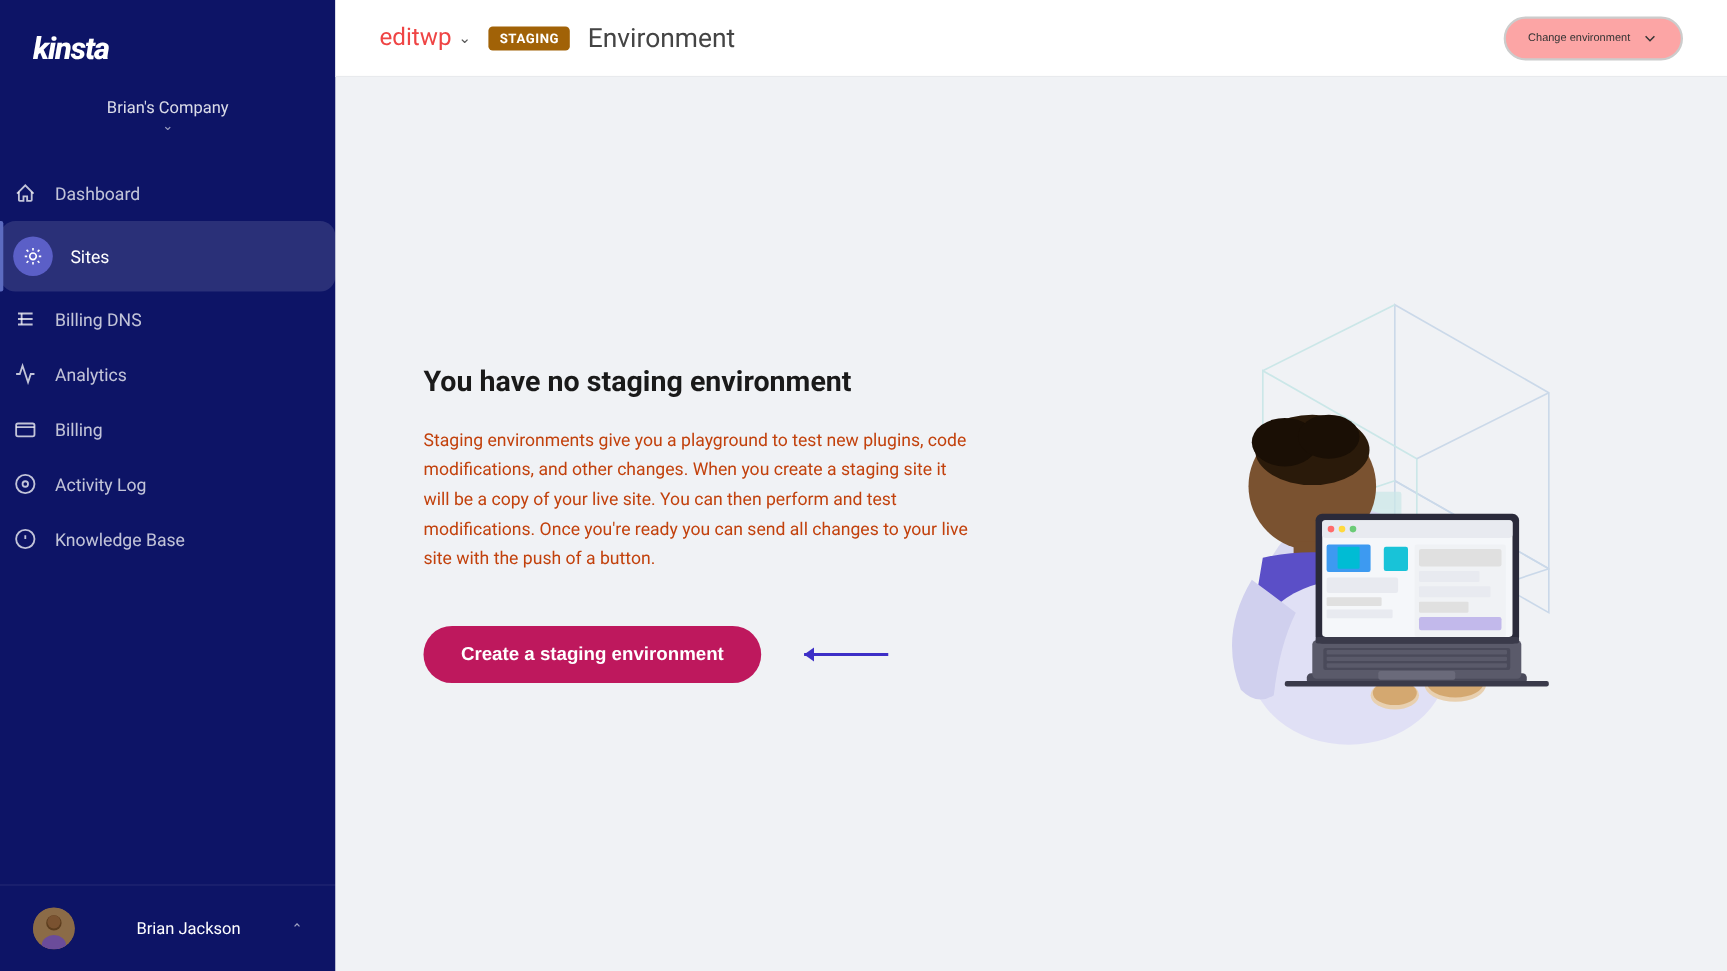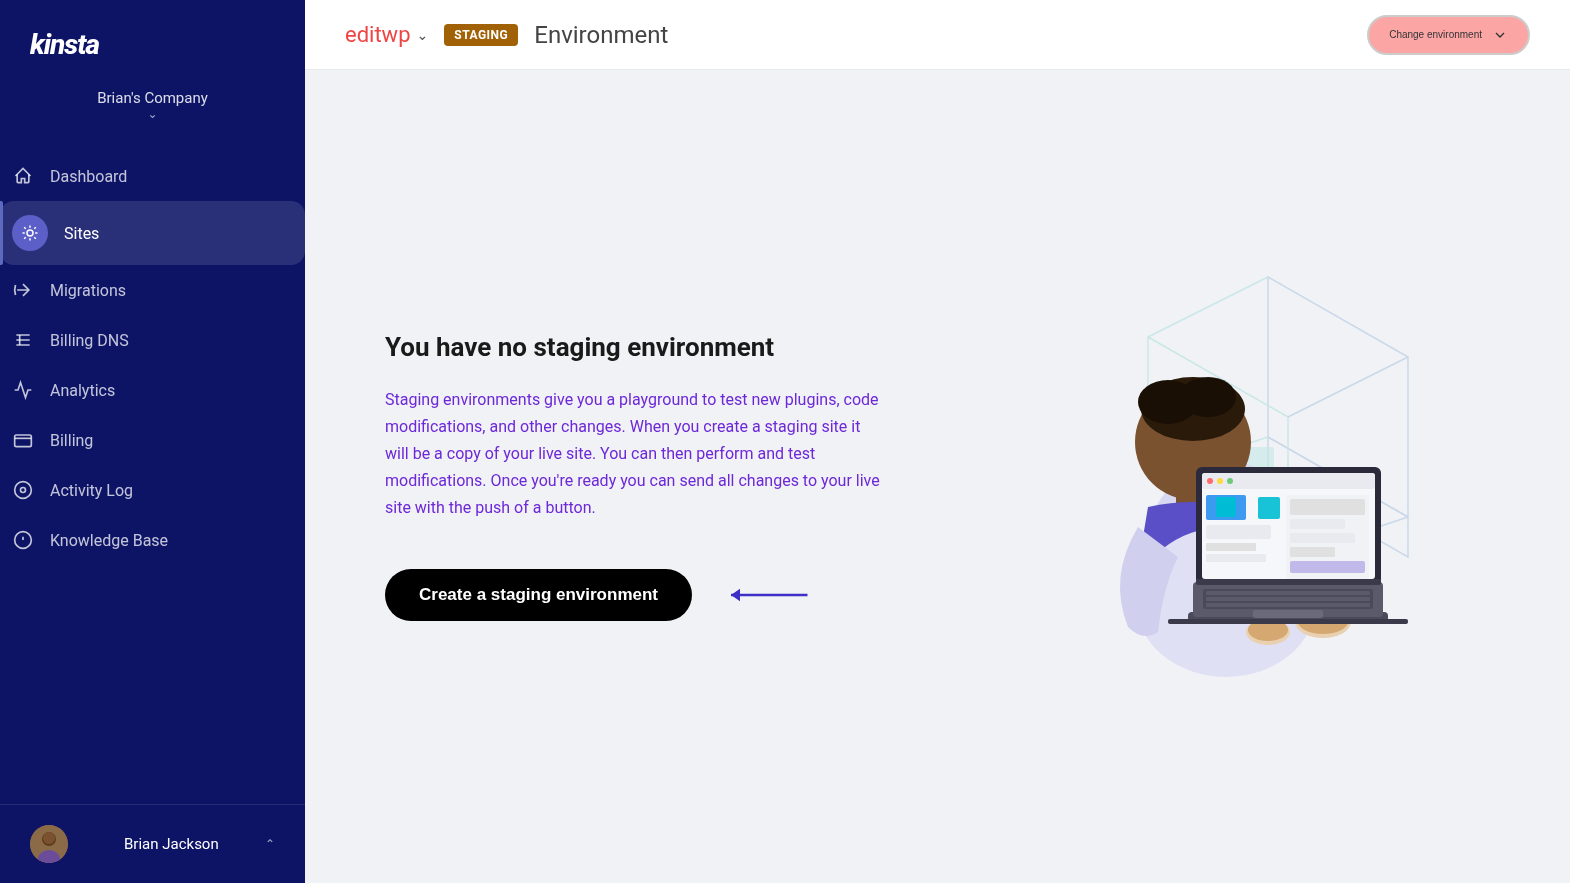--- a/index.html
+++ b/index.html
@@ -212,30 +212,30 @@
     }
     .content-heading {
       font-size: 26px;
       font-weight: 700;
       color: #1a1a1a;
       margin-bottom: 24px;
     }
     .content-description {
       font-size: 16px;
       line-height: 1.7;
-      color: #6d28d9;
+      color: #c2410c;
       margin-bottom: 48px;
     }
     .cta-row {
       display: flex;
       align-items: center;
       gap: 30px;
     }
     .create-btn {
-      background: #000000;
+      background: #be185d;
       color: white;
       border: none;
       border-radius: 30px;
       padding: 16px 34px;
       font-size: 17px;
       font-weight: 600;
       cursor: pointer;
       white-space: nowrap;
     }
     .arrow-indicator {
@@ -283,29 +283,20 @@
     <div class="nav-item active">
       <div class="active-dot">
         <svg viewBox="0 0 24 24" fill="none" stroke="white" stroke-width="2" width="18" height="18">
           <circle cx="12" cy="12" r="4"></circle>
           <path d="M12 2v3M12 19v3M4.22 4.22l2.12 2.12M17.66 17.66l2.12 2.12M2 12h3M19 12h3M4.22 19.78l2.12-2.12M17.66 6.34l2.12-2.12"></path>
         </svg>
       </div>
       <span>Sites</span>
     </div>
 
-    <div class="nav-item">
-      <div class="nav-icon">
-        <svg viewBox="0 0 24 24" fill="none" stroke="currentColor" stroke-width="2">
-          <path d="M5 12h14M12 5l7 7-7 7"></path>
-          <path d="M3 6l-1 6 1 6"></path>
-        </svg>
-      </div>
-      <span>Migrations</span>
-    </div>
 
     <div class="nav-item">
       <div class="nav-icon">
         <svg viewBox="0 0 24 24" fill="none" stroke="currentColor" stroke-width="2">
           <path d="M4 6h16M4 12h16M4 18h16"></path>
           <path d="M8 6v12"></path>
         </svg>
       </div>
       <span>Billing DNS</span>
     </div>

